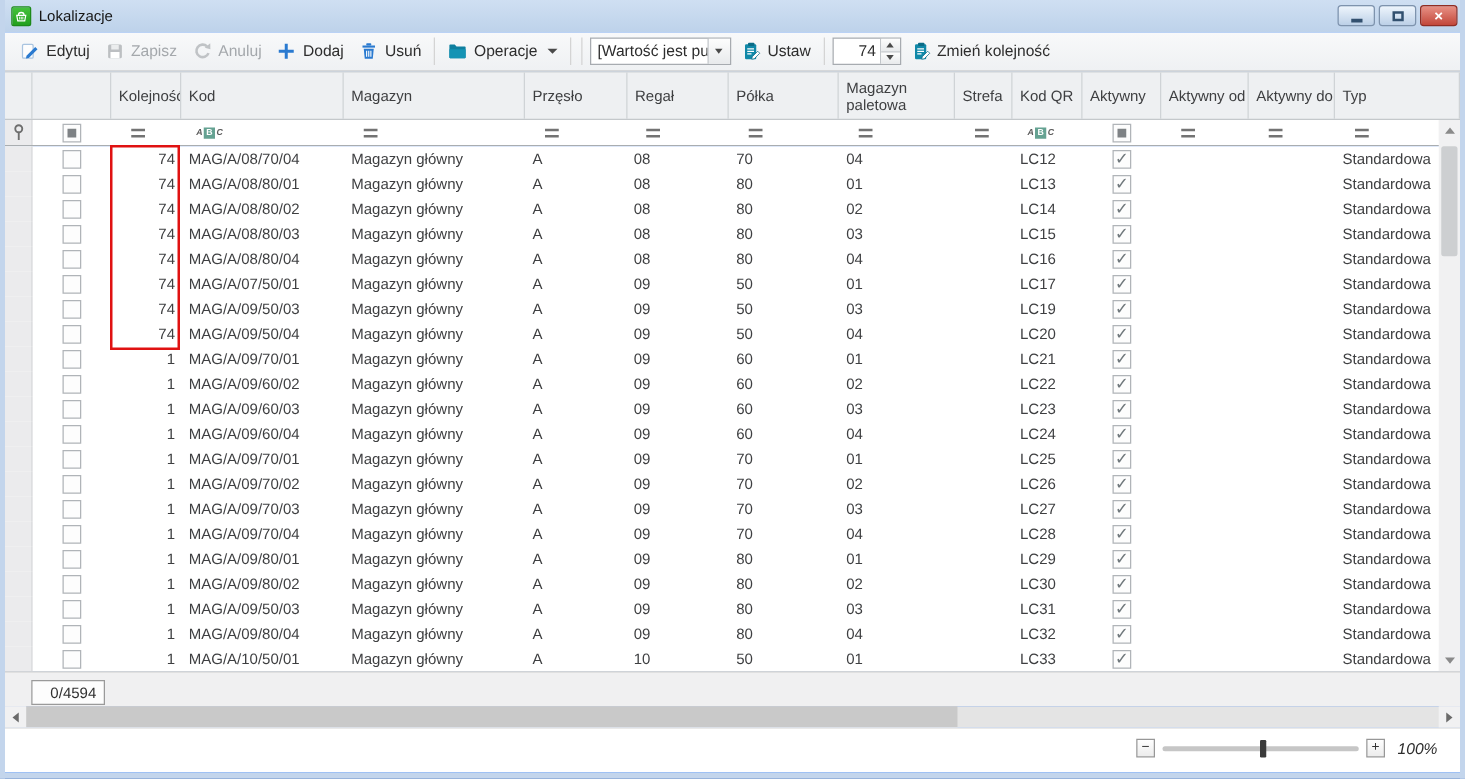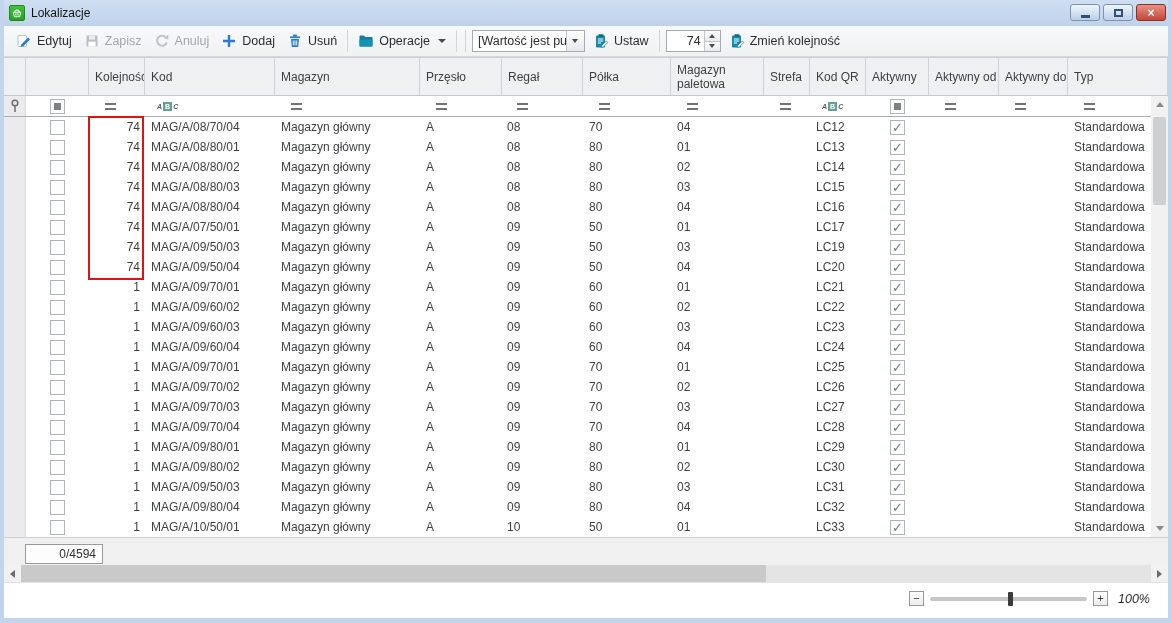--- a/index.html
+++ b/index.html
@@ -68,21 +68,21 @@
   .redbox{position:absolute;left:84px;top:116px;width:56px;border:2px solid #e01212;pointer-events:none;}
   
   .vscroll{position:absolute;right:0;top:96px;width:17px;height:441px;background:#f1f1f2;}
   .vbtn{position:absolute;left:0;width:17px;height:17px;display:flex;align-items:center;justify-content:center;background:#f1f1f2;}
   .vthumb{position:absolute;left:2px;top:21px;width:13px;height:88px;background:#cdcfd1;border-radius:2px;}
   .tri-up-g{width:0;height:0;border-left:4px solid transparent;border-right:4px solid transparent;border-bottom:5px solid #8a8a8a;}
   .tri-dn-g{width:0;height:0;border-left:4px solid transparent;border-right:4px solid transparent;border-top:5px solid #8a8a8a;}
   .tri-lf-g{width:0;height:0;border-top:4px solid transparent;border-bottom:4px solid transparent;border-right:5px solid #6a6a6a;}
   .tri-rt-g{width:0;height:0;border-top:4px solid transparent;border-bottom:4px solid transparent;border-left:5px solid #6a6a6a;}
   .summary{position:absolute;left:0;top:537px;width:1164px;height:28px;background:#f0f0f1;border-top:1px solid #cfcfcf;}
-  .counterbox{position:absolute;left:21px;top:6px;width:78px;height:20px;border:1px solid #9a9a9a;background:#fdfdfd;
+  .counterbox{position:absolute;left:21px;top:6px;width:59px;height:20px;border:1px solid #9a9a9a;background:#fdfdfd;
     display:flex;align-items:center;justify-content:flex-end;padding-right:6px;color:#2f2f2f;}
   .hscroll{position:absolute;left:0;top:565px;width:1164px;height:17px;background:#e4e4e4;display:flex;align-items:center;}
   .hbtn{width:17px;height:17px;background:#f1f1f2;display:flex;align-items:center;justify-content:center;flex-shrink:0;}
   .hthumb{width:745px;height:17px;background:#c9c9c9;flex-shrink:0;}
   .statusbar{position:absolute;left:0;top:582px;width:1164px;height:36px;background:#fff;border-top:1px solid #e2e2e2;}
   
   .zoomctl{position:absolute;right:18px;top:8px;display:flex;align-items:center;gap:6px;}
   .zbtn{width:15px;height:15px;border:1px solid #979797;background:linear-gradient(#fefefe,#ececec);
     display:flex;align-items:center;justify-content:center;font-size:11px;color:#333;line-height:1;}
   .ztrack{position:relative;width:157px;height:4px;background:#c6c6c6;border-radius:2px;}

